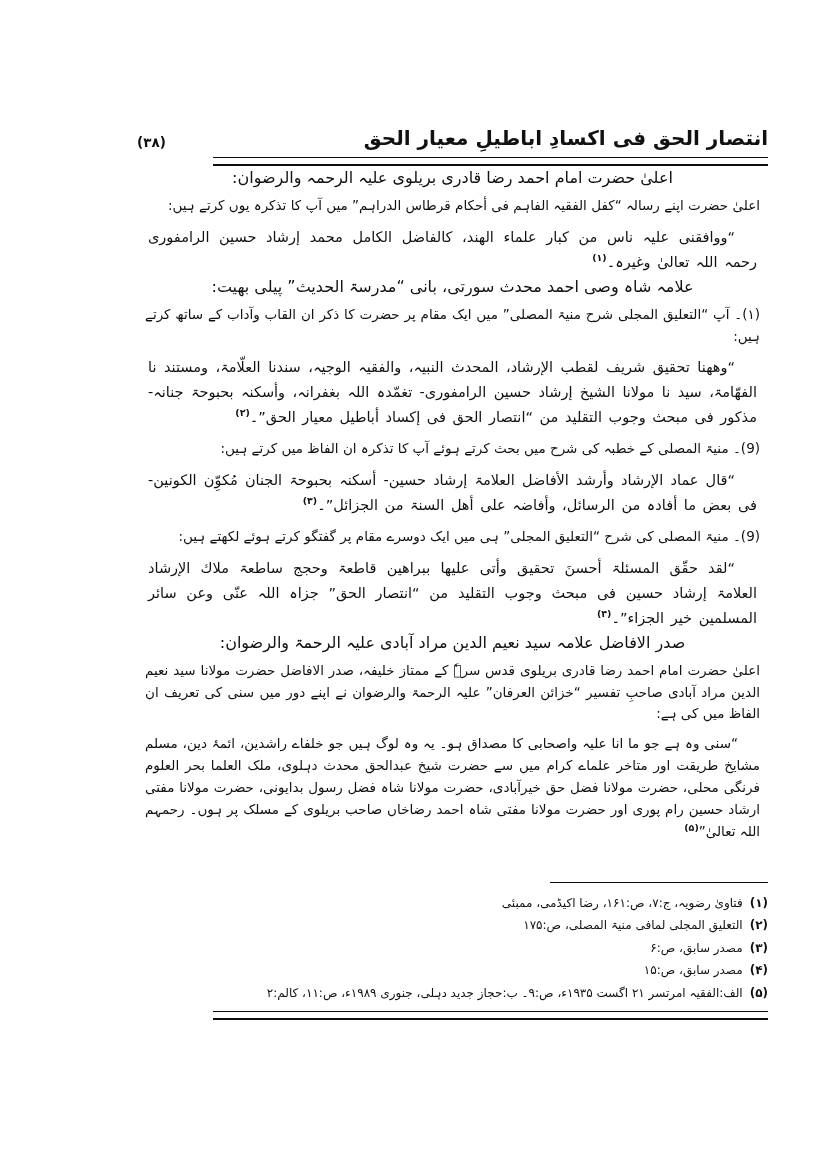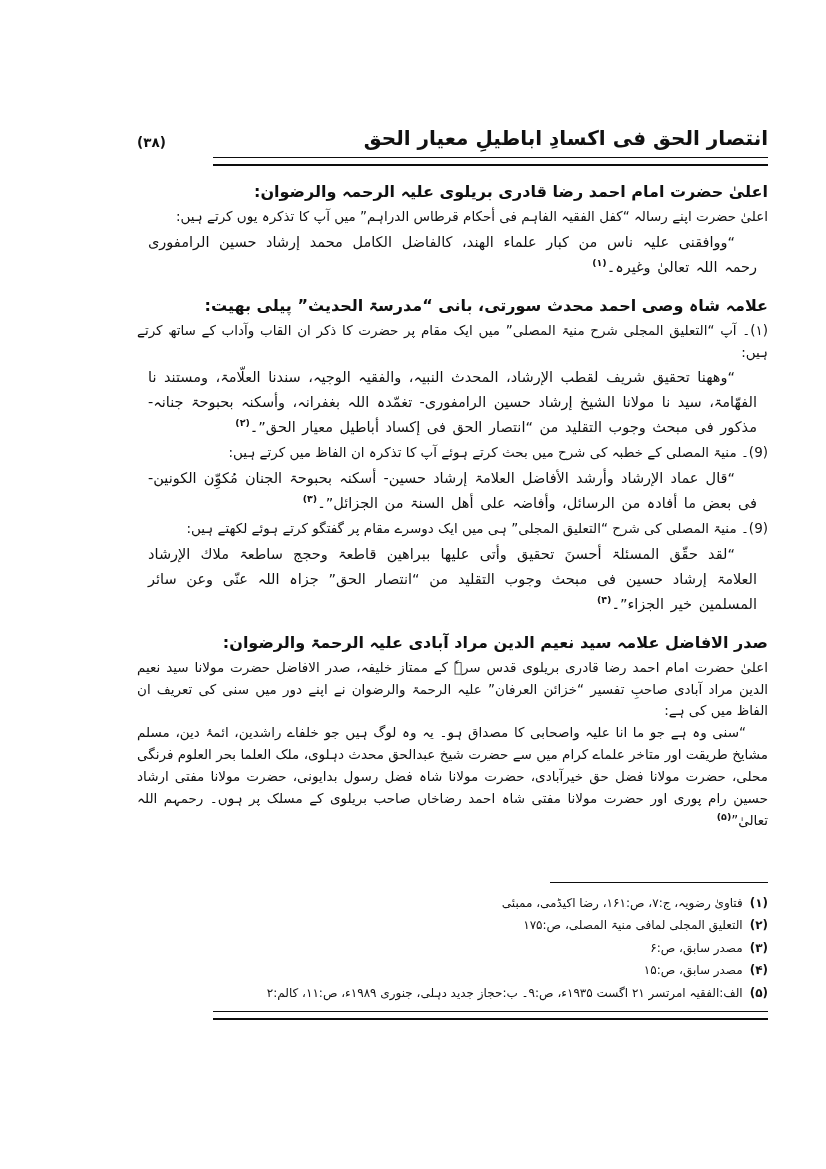--- a/index.html
+++ b/index.html
@@ -7,22 +7,22 @@
     position:relative;width:826px;height:1169px;background:#ffffff;
     font-family:"DejaVu Sans",sans-serif;direction:rtl;color:#111;
     overflow:hidden;
   }
   .main{position:absolute;top:126px;left:137px;right:58px;height:760px;overflow:hidden;}
   .header-row{display:flex;justify-content:space-between;align-items:flex-end;margin-bottom:7px;}
   .book-title{font-size:20px;font-weight:bold;letter-spacing:.2px;}
   .page-num{font-size:13.5px;font-weight:bold;direction:ltr;}
   .rule-double{height:6px;border-top:1.6px solid #0d0d0d;border-bottom:2.6px solid #0d0d0d;margin-left:0;margin-right:0;}
   .rule-top{margin-left:76px;margin-right:0;}
-  .heading{font-size:16px;font-weight:bold;margin:16px 0 5px 0;letter-spacing:.2px;}
-  p{margin:0;}
+  .heading{font-size:16px;font-weight:normal;text-align:center;margin:2px 0 5px 0;letter-spacing:.2px;}
+  p{margin:8px;}
   .urdu{font-size:13.5px;line-height:1.62;text-align:justify;}
   .arabic{font-size:14.5px;line-height:1.72;text-align:justify;word-spacing:2px;text-indent:22px;margin:2px 11px;}
   .marker{font-size:9.5px;font-weight:bold;vertical-align:super;line-height:0;}
   .footzone{position:absolute;left:137px;right:58px;bottom:149px;}
   .fn-sep{width:218px;border-top:1.8px solid #0d0d0d;margin:0 0 10px 0;}
   .fns{display:flex;flex-direction:column;align-items:flex-start;gap:2px;margin-left:76px;margin-right:0;}
   .fn{display:flex;gap:7px;font-size:12px;line-height:1.7;text-align:right;}
   .fn-num{font-weight:bold;white-space:nowrap;}
   .rule-bottom{margin-top:8px;margin-left:76px;}
 </style>

